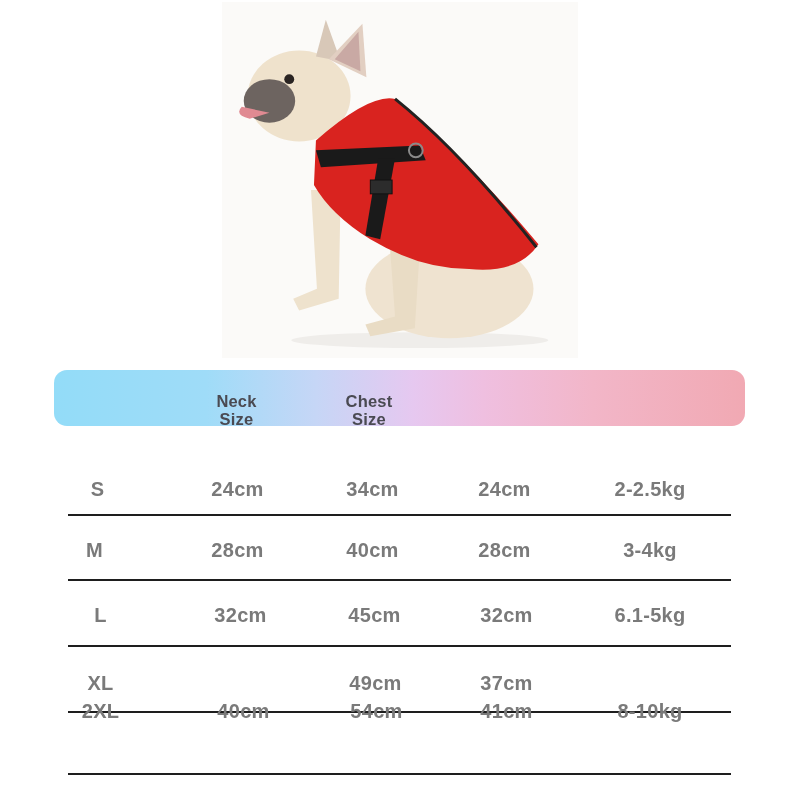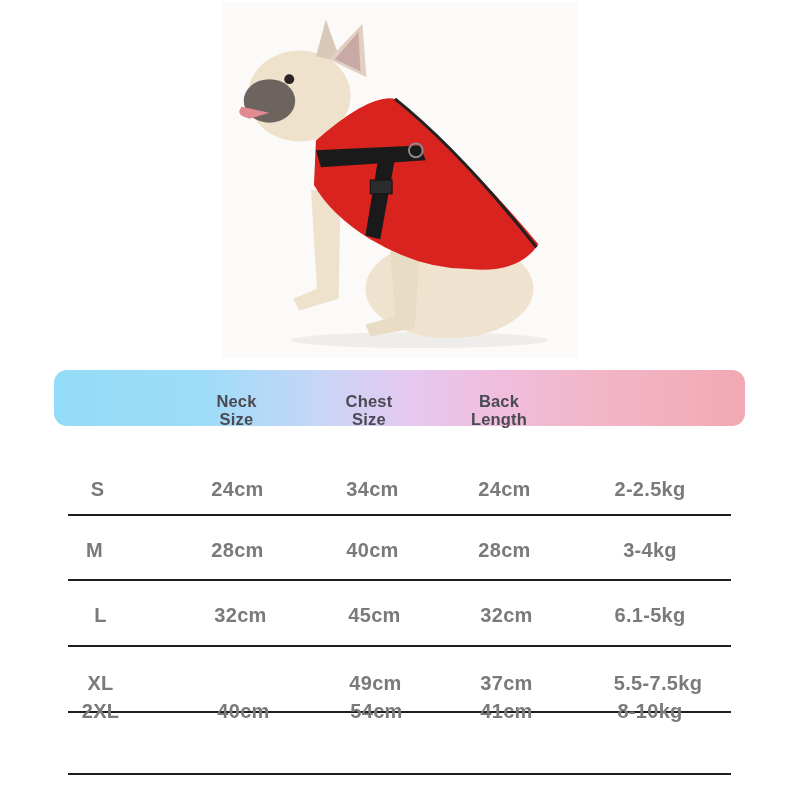--- a/index.html
+++ b/index.html
@@ -54,26 +54,20 @@
         <div>Neck</div>
         <div>Size</div>
       </div>
   </div>
   <div class="hcell" style="left:255px;width:120px;">
     <div>
         <div>Chest</div>
         <div>Size</div>
       </div>
   </div>
-  <div class="hcell" style="left:385px;width:120px;">
-    <div>
-        <div>Back</div>
-        <div>Length</div>
-      </div>
-  </div>
 </div>
 
 <div class="row" style="top:460px;">
   <div class="cell" style="left:60px;width:75px;">S</div>
   <div class="cell" style="left:180px;width:115px;">24cm</div>
   <div class="cell" style="left:315px;width:115px;">34cm</div>
   <div class="cell" style="left:447px;width:115px;">24cm</div>
   <div class="cell" style="left:575px;width:150px;text-align:center;">2-2.5kg</div>
 </div>
 <div class="rule" style="top:514px;"></div>
@@ -93,21 +87,20 @@
   <div class="cell" style="left:317px;width:115px;">45cm</div>
   <div class="cell" style="left:449px;width:115px;">32cm</div>
   <div class="cell" style="left:575px;width:150px;">6.1-5kg</div>
 </div>
 <div class="rule" style="top:645px;"></div>
 
 <div class="row" style="top:654px;">
   <div class="cell" style="left:63px;width:75px;">XL</div>
   <div class="cell" style="left:318px;width:115px;">49cm</div>
   <div class="cell" style="left:449px;width:115px;">37cm</div>
-  <div class="cell" style="left:583px;width:150px;">5.5-7.5kg</div>
 </div>
 <div class="rule" style="top:711px;"></div>
 
 <div class="row" style="top:682px;">
   <div class="cell" style="left:63px;width:75px;">2XL</div>
   <div class="cell" style="left:186px;width:115px;">40cm</div>
   <div class="cell" style="left:319px;width:115px;">54cm</div>
   <div class="cell" style="left:449px;width:115px;text-align:right;">41cm</div>
   <div class="cell" style="left:575px;width:150px;">8-10kg</div>
 </div>

